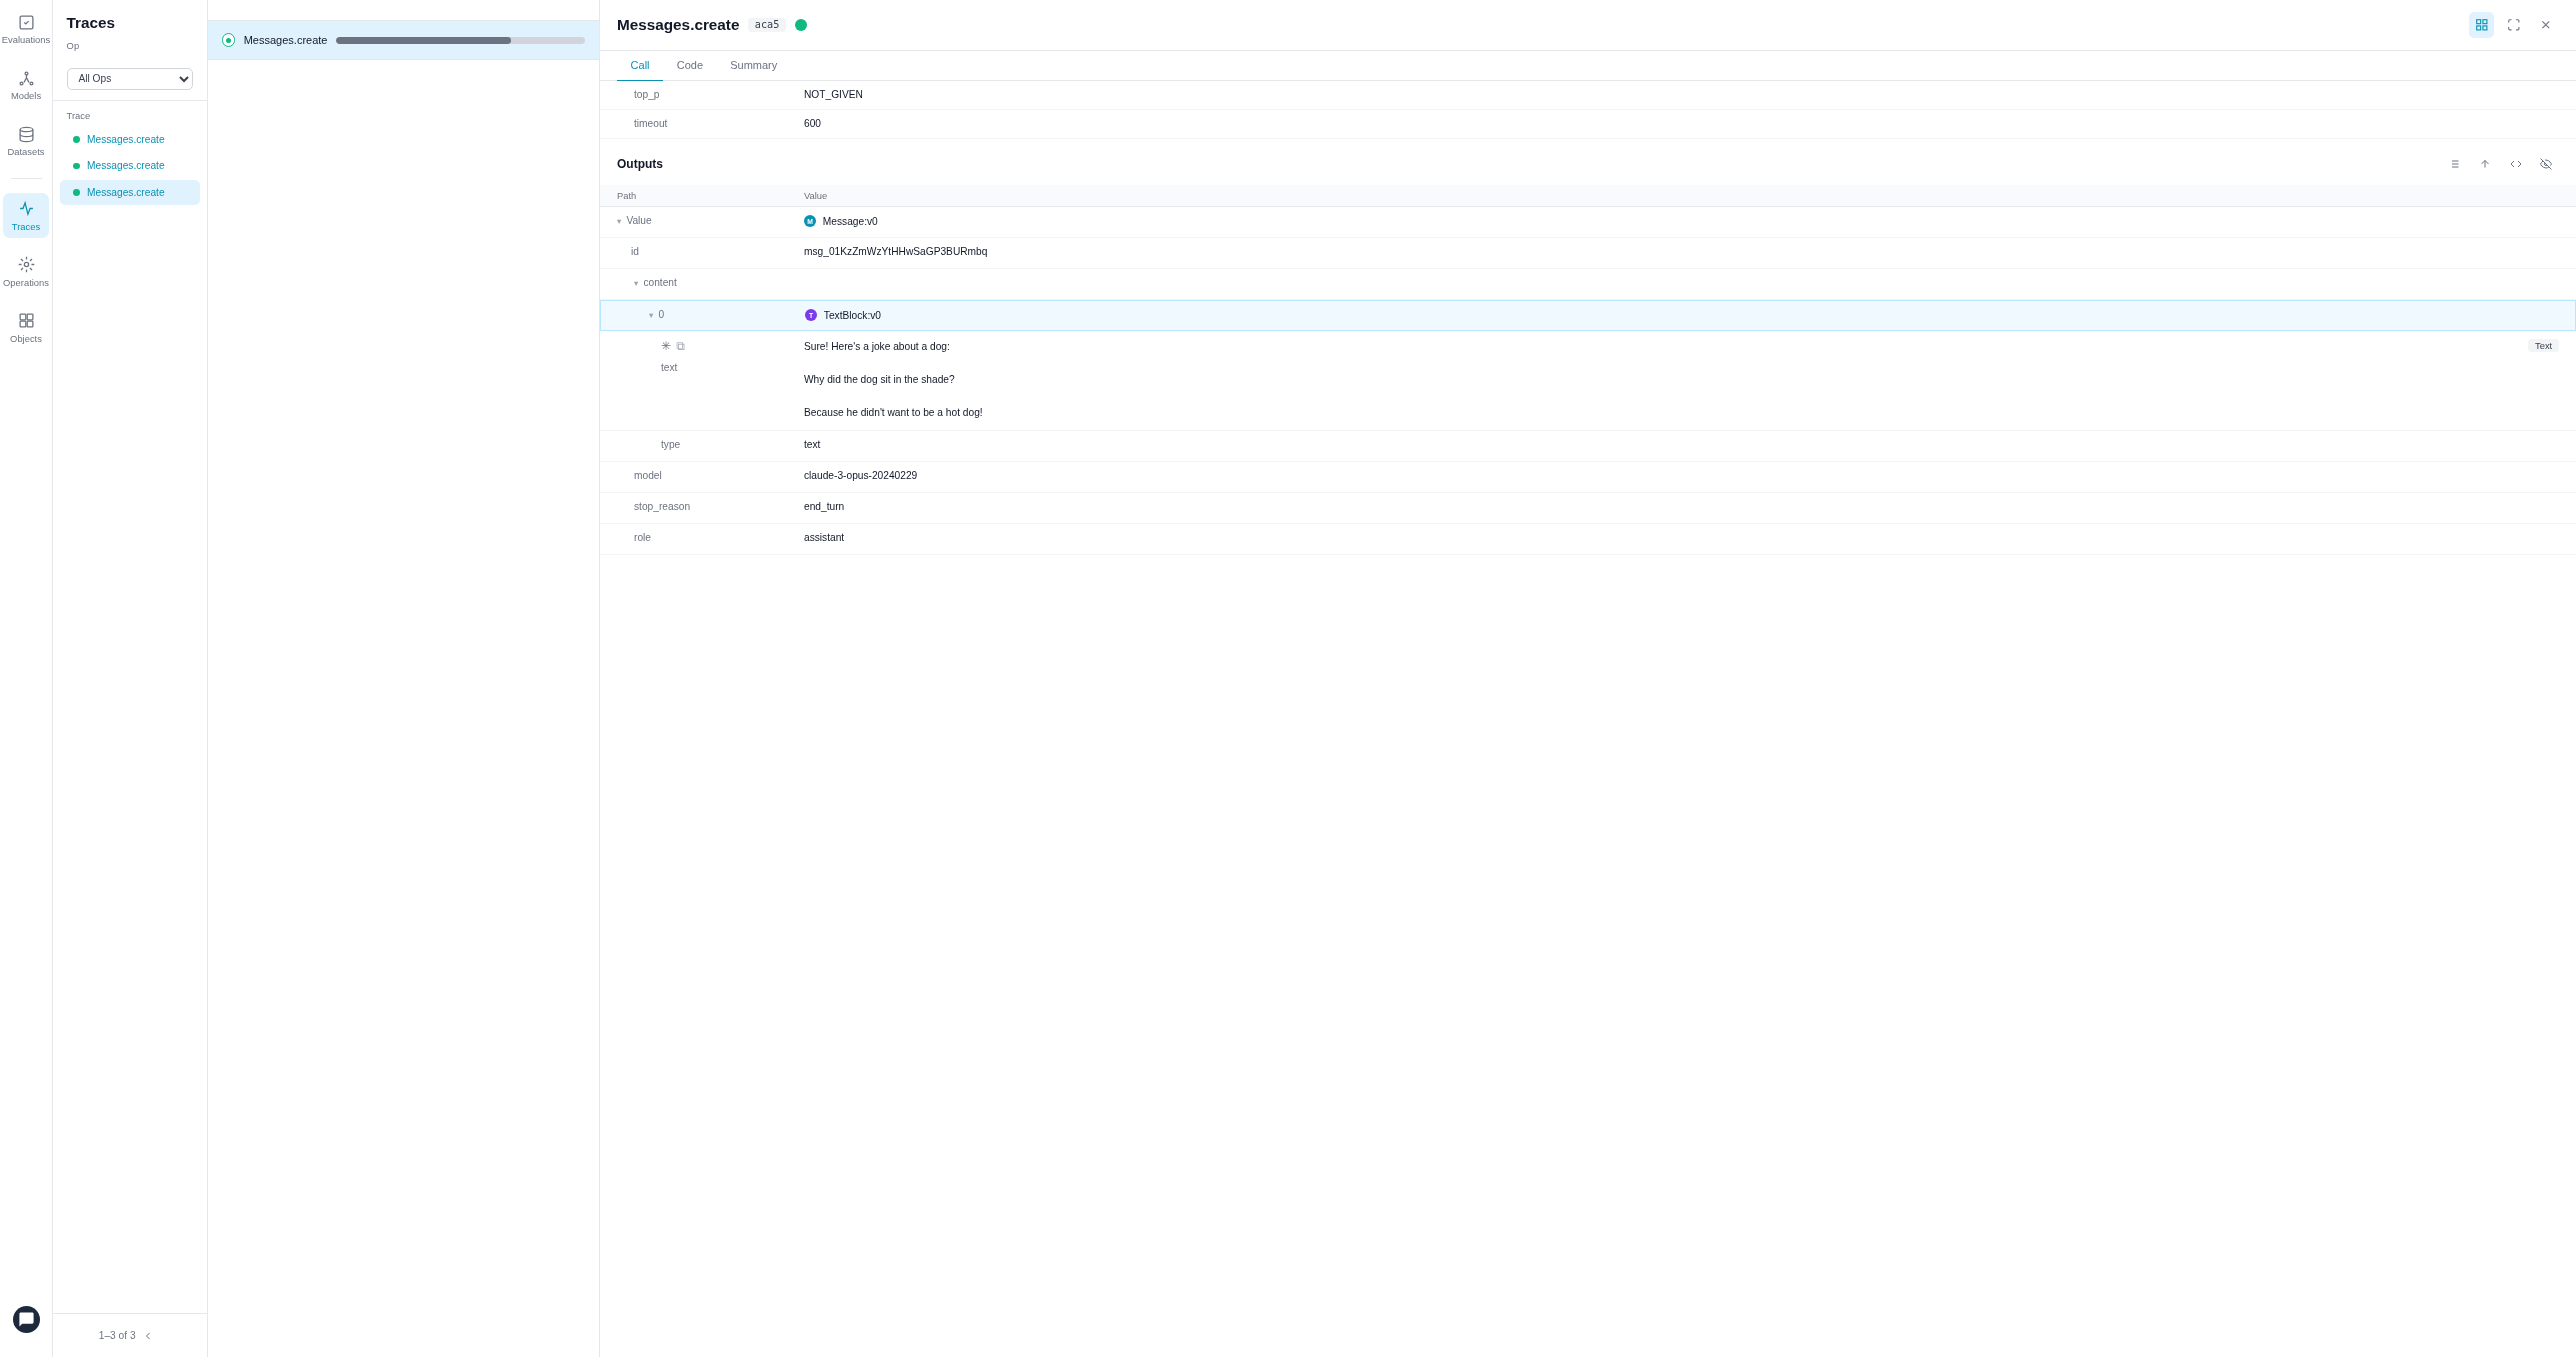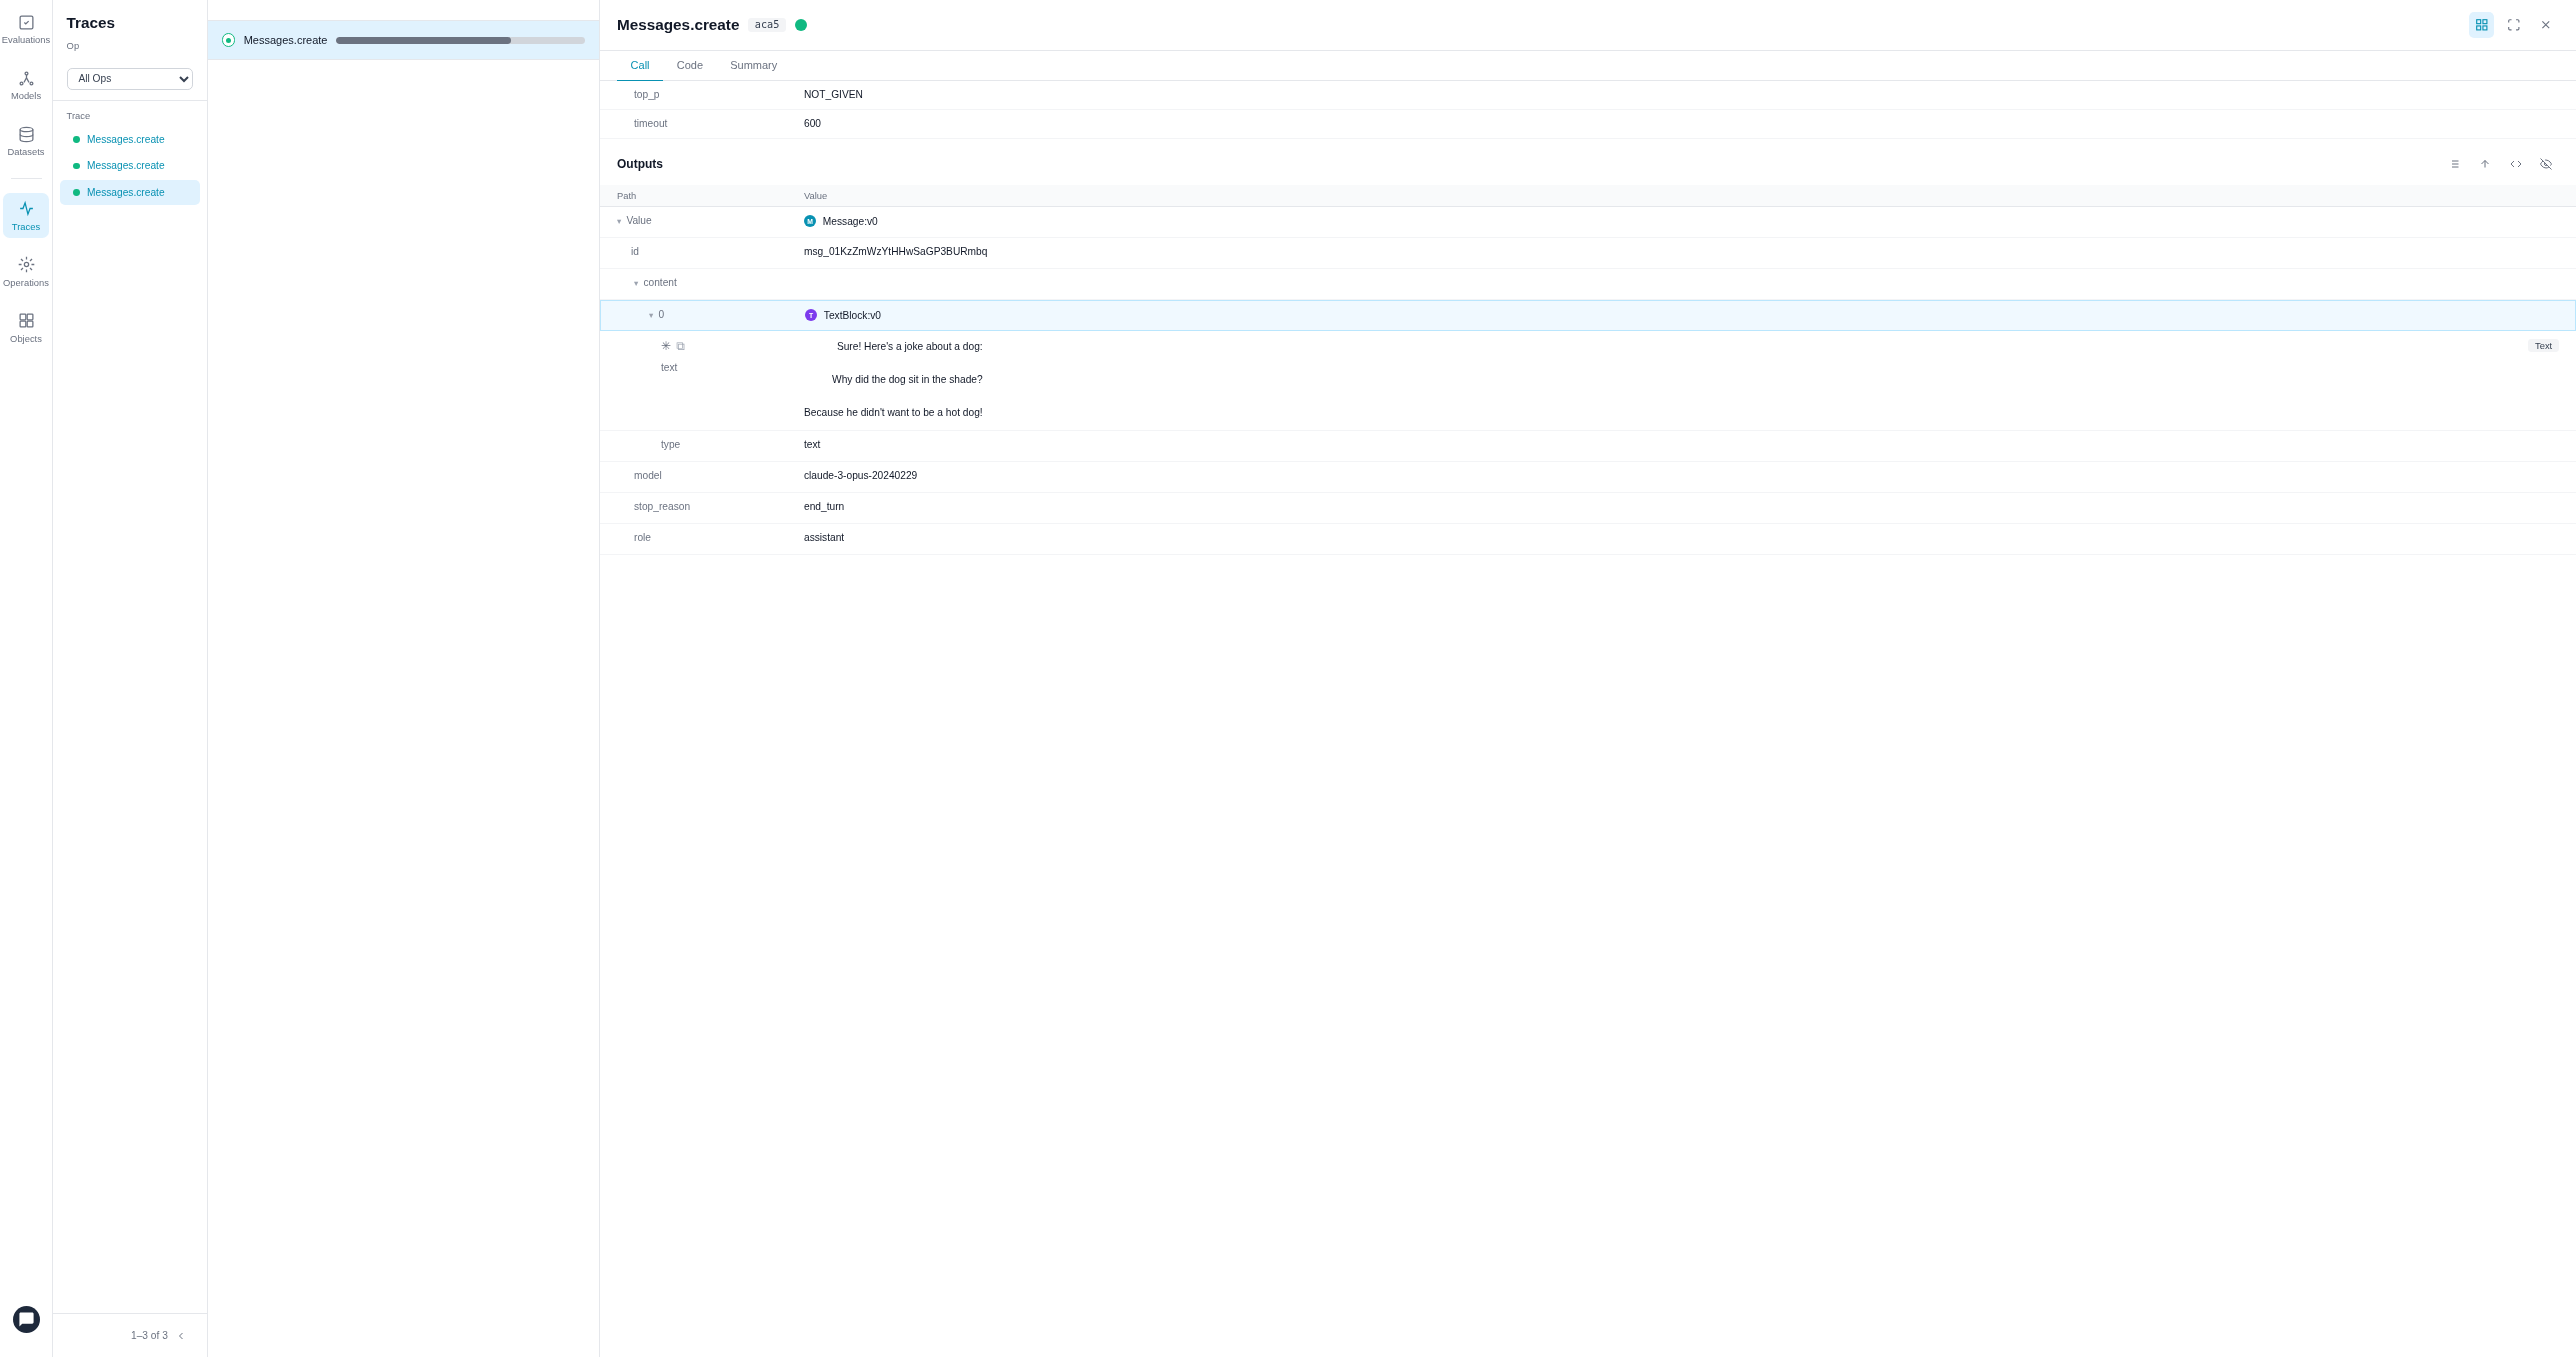--- a/index.html
+++ b/index.html
@@ -98,21 +98,21 @@
       flex-shrink: 0;
     }
 
     .traces-footer {
       padding: 8.5px 13.6px;
       border-top: 0.9px solid #e5e7eb;
       font-size: 10.2px;
       color: #6b7280;
       display: flex;
       align-items: center;
-      justify-content: flex-end;
+      justify-content: center;
       margin-top: 20px;
     }
 
     
     .timeline-panel {
       width: 392px;
       border-right: 0.9px solid #e5e7eb;
       display: flex;
       flex-direction: column;
       flex-shrink: 0;
@@ -619,21 +619,21 @@
         <div style="width:187px; padding: 8.5px 8.5px 8.5px 61px; font-size:10.2px; color:#6b7280; flex-shrink:0; display:flex; flex-direction:column; gap:5.1px;">
 
           <div style="display:flex; align-items:center; gap:5.1px; padding-bottom:3.4px;">
             <span style="font-size:12px; color:#6b7280;">✳</span>
             <span style="font-size:12px; color:#9ca3af; cursor:pointer;">⧉</span>
           </div>
           <span>text</span>
         </div>
         <div style="flex:1; padding: 8.5px 17px; font-size:10.2px; color:#111827; display:flex; flex-direction:column; gap:3.4px;">
           <div style="display:flex; justify-content:space-between; align-items:flex-start;">
-            <div style="line-height:1.6;text-align:right;">
+            <div style="line-height:1.6;">
               <div>Sure! Here's a joke about a dog:</div>
               <br>
               <div>Why did the dog sit in the shade?</div>
               <br>
               <div>Because he didn't want to be a hot dog!</div>
             </div>
             <span class="text-label-badge">Text</span>
           </div>
         </div>
       </div>

